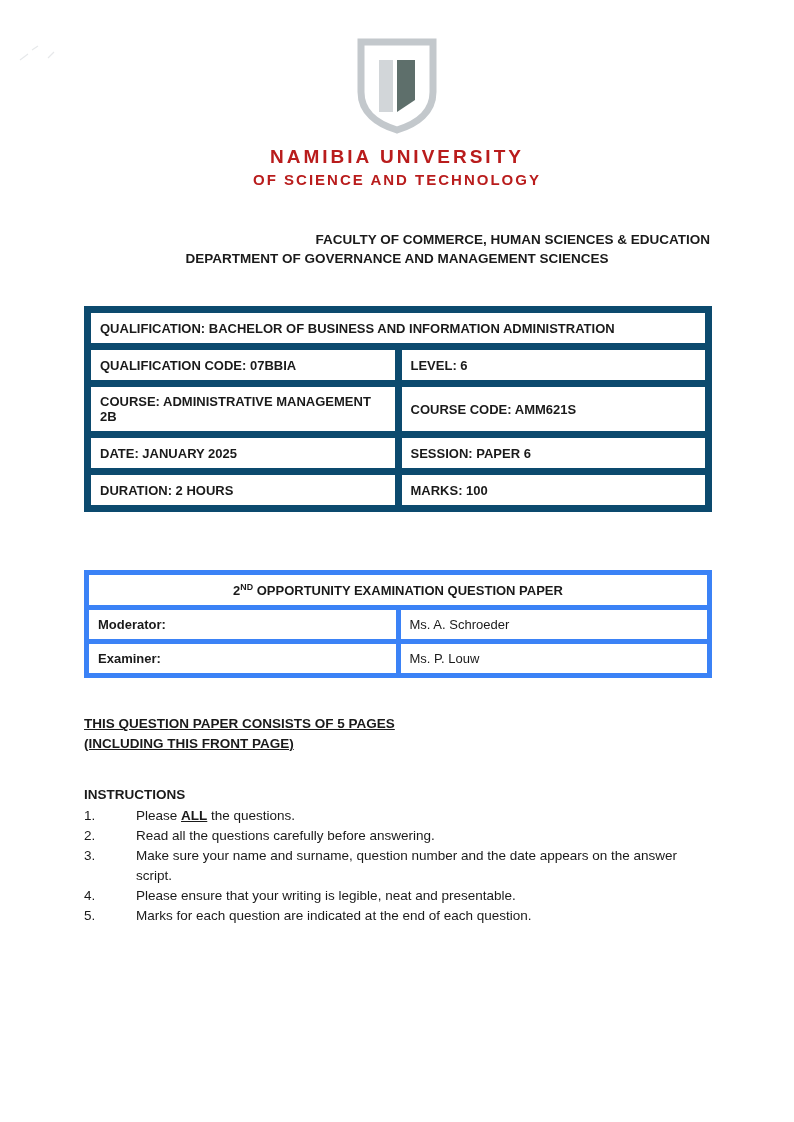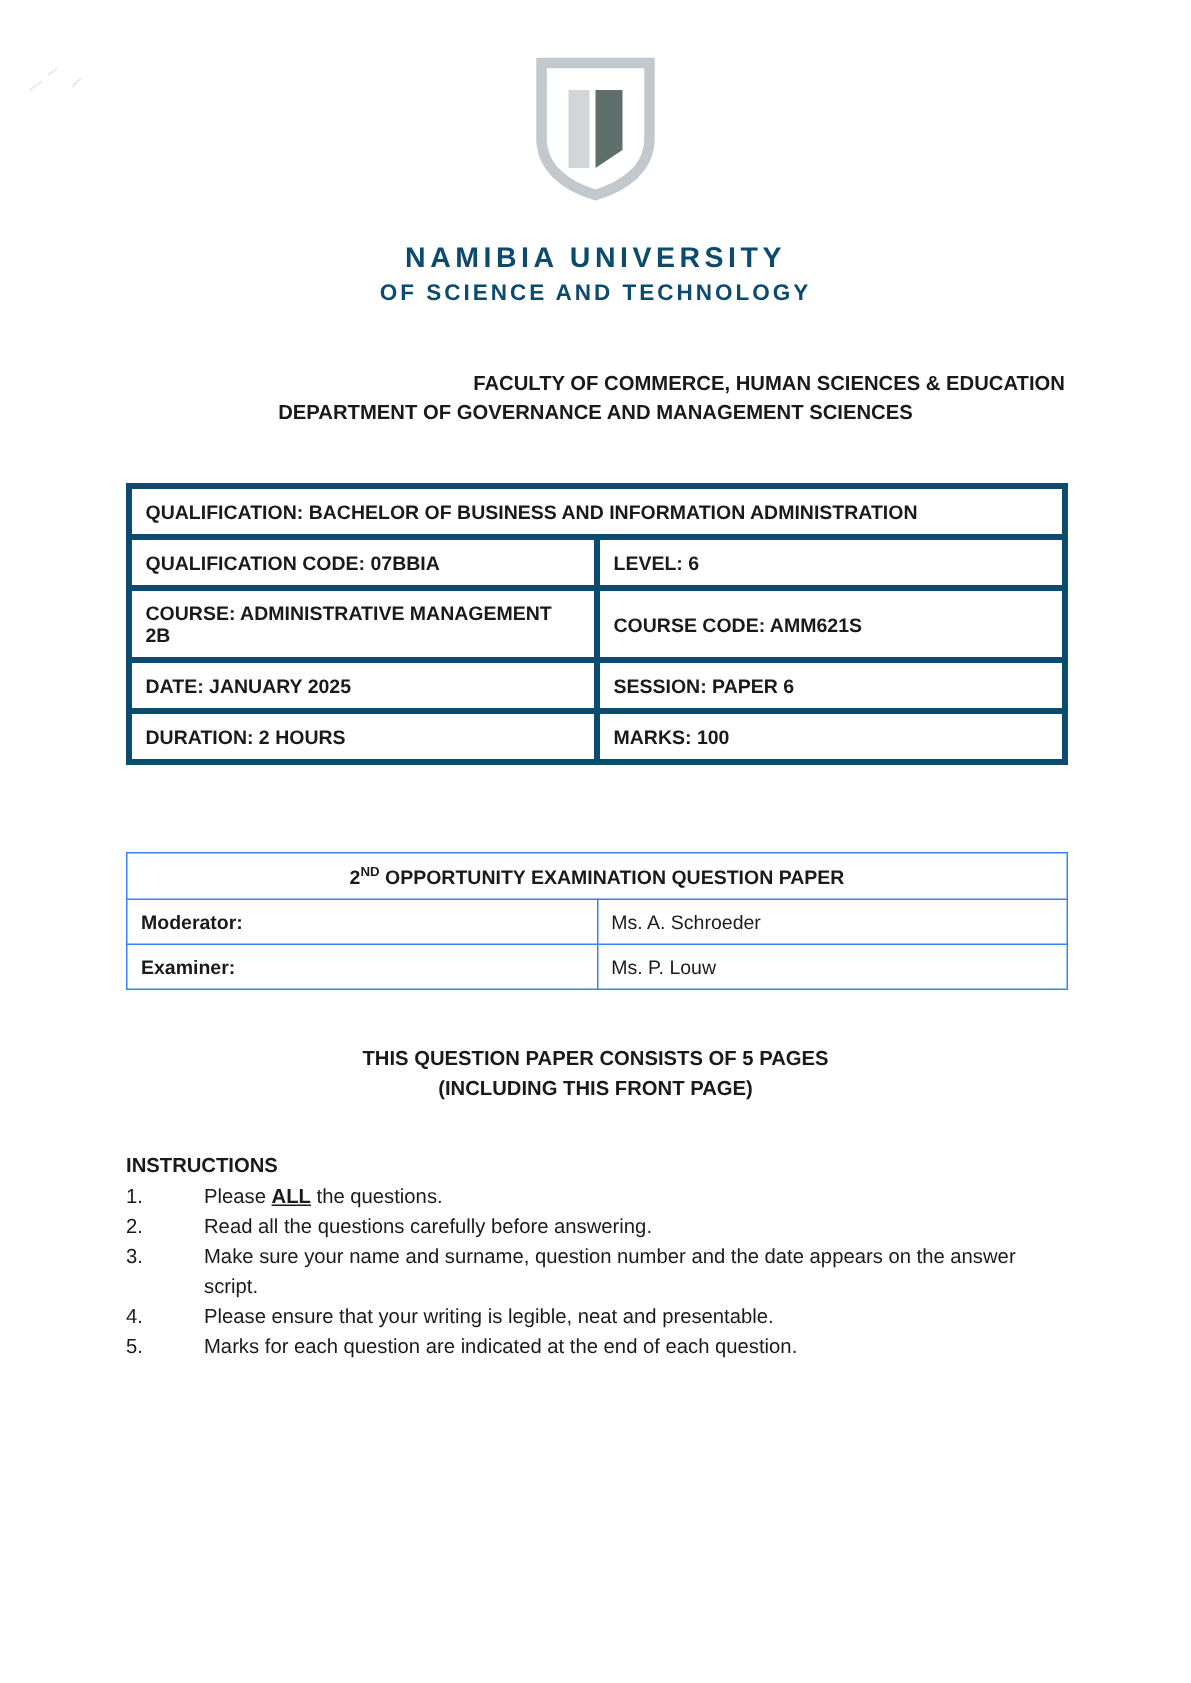--- a/index.html
+++ b/index.html
@@ -30,22 +30,22 @@
     justify-content: center;
   }
   .logo {
     width: 88px;
     height: 96px;
   }
 
   
   .uni-name {
     text-align: center;
-    margin-top: 28px;
-    color: #0c4a6e;
+    margin-top: 12px;
+    color: #b91c1c;
     letter-spacing: 2px;
   }
   .uni-line1 {
     font-size: 19px;
     font-weight: 600;
     letter-spacing: 3px;
   }
   .uni-line2 {
     font-size: 15px;
     font-weight: 700;
@@ -69,39 +69,39 @@
   }
 
   
   table.info {
     width: 628px;
     margin: 40px auto 0 auto;
     border-collapse: collapse;
     table-layout: fixed;
   }
   table.info td {
-    border: 4px solid #0c4a6e;
+    border: 7px solid #0c4a6e;
     font-size: 13px;
     font-weight: bold;
     padding: 7px 9px;
     height: 16px;
     vertical-align: middle;
   }
   .col-left { width: 358px; }
   .col-right { width: 270px; }
 
   
   table.exam {
     width: 628px;
     margin: 58px auto 0 auto;
     border-collapse: collapse;
     table-layout: fixed;
   }
   table.exam td {
-    border: 1px solid #3b82f6;
+    border: 5px solid #3b82f6;
     font-size: 13px;
     padding: 7px 9px;
     vertical-align: middle;
     margin-left: 18px;
   }
   .exam-title {
     text-align: center;
     font-weight: bold;
     font-size: 13px;
   }
@@ -110,25 +110,25 @@
     font-weight: bold;
   }
   .exam-value {
     font-weight: normal;
     font-size: 13.5px;
   }
   sup { font-size: 0.68em; vertical-align: super; }
 
   
   .pages-note {
-    text-align: center;
     font-weight: bold;
     font-size: 13.5px;
     margin-top: 36px;
     line-height: 1.45;
+    text-decoration: underline;
   }
 
   
   .instructions-heading {
     font-weight: bold;
     font-size: 13.5px;
     margin-top: 34px;
   }
   ol.instructions {
     list-style: none;

